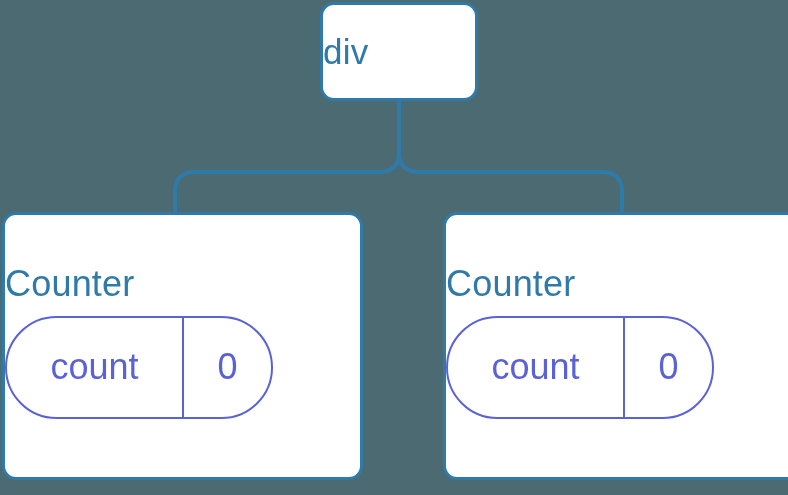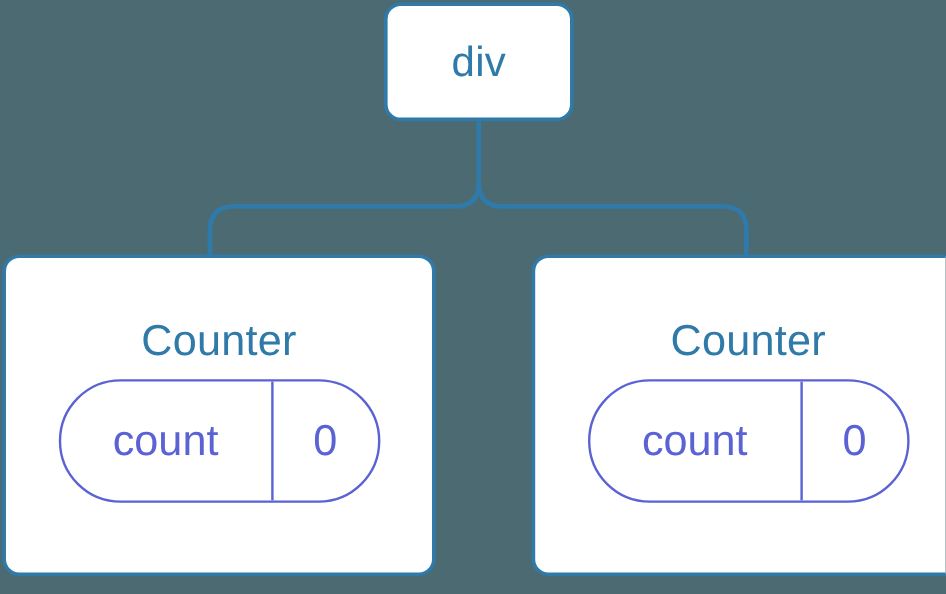--- a/index.html
+++ b/index.html
@@ -31,21 +31,21 @@
 
   
   .node {
     position: absolute;
     background: #ffffff;
     border: 3px solid #2f7aa8;
     border-radius: 14px;
     box-sizing: border-box;
     display: flex;
     flex-direction: column;
-    align-items: center;
+    align-items: flex-start;
   }
 
   .node-root {
     left: 320px;
     top: 2px;
     width: 158px;
     height: 99px;
     justify-content: center;
   }
 

